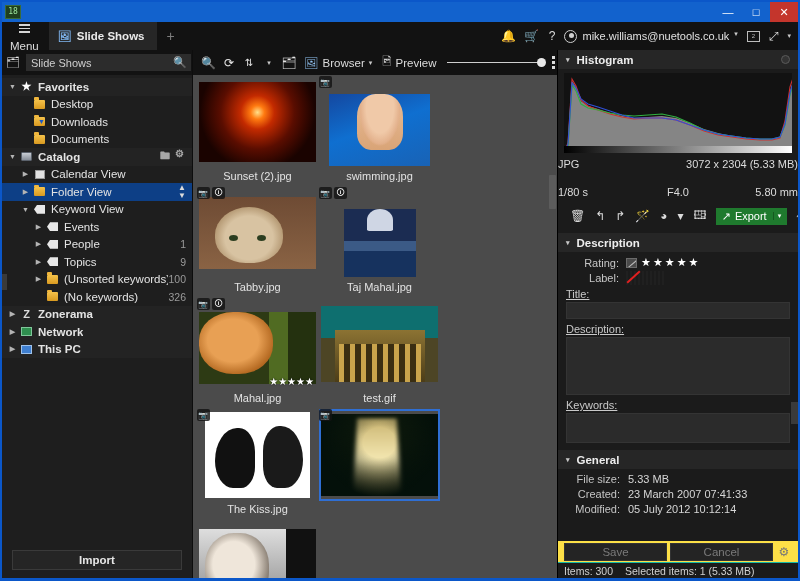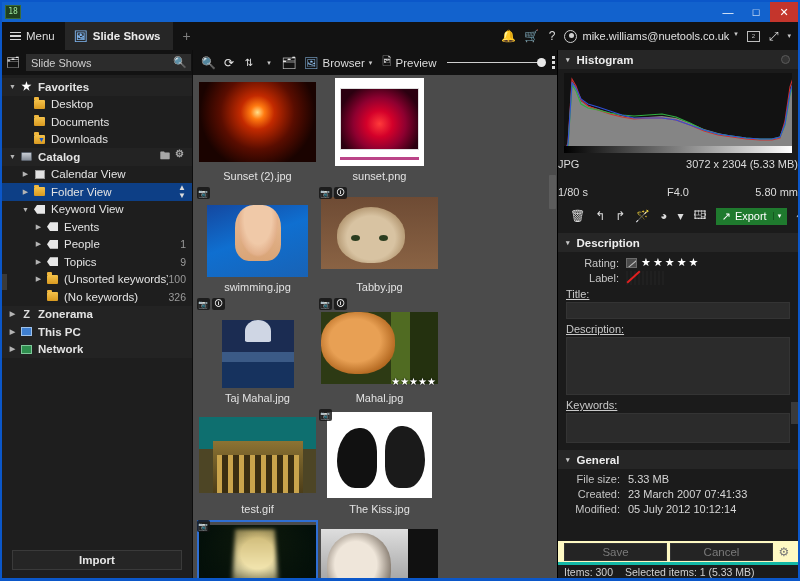--- a/index.html
+++ b/index.html
@@ -16,21 +16,21 @@
   .titlebar { height:20px; background:#1262cd; display:flex; align-items:center; position:relative; flex:0 0 20px;}
   .tb-appicon { width:16px; height:14px; margin-left:3px; background:#1f3f1f; border:1px solid #3a6b3a; color:#9fe89f;
      font-size:8px; line-height:12px; text-align:center; font-family:"DejaVu Sans Mono", monospace; }
   .tb-title { position:absolute; left:0; right:0; text-align:center; font-size:11.5px; color:#ffffff; letter-spacing:.1px;}
   .tb-ctrls { margin-left:auto; display:flex; height:20px; z-index:2;}
   .tb-btn { width:28px; height:20px; display:flex; align-items:center; justify-content:center; color:#fff; font-size:11px;}
   .tb-close { background:#c4352c; }
 
   
   .menubar { height:28px; background:#121212; display:flex; align-items:stretch; flex:0 0 28px; position:relative;}
-  .mb-menu { display:flex; align-items:center; gap:5px; padding:0 10px 0 8px; color:#dcdcdc; font-size:11.5px;}
+  .mb-menu { display:flex; align-items:center; gap:5px; padding:0 10px 0 8px; color:#dcdcdc; font-size:11.5px;flex-direction:column;}
   .hamb { display:inline-block; width:11px; }
   .hamb i { display:block; height:1.5px; background:#d6d6d6; margin:2px 0; }
   .mb-tab { display:flex; align-items:center; gap:5px; padding:0 12px 0 9px; background:#262626; color:#eaeaea; font-size:11.5px; font-weight:bold;}
   .mb-plus { display:flex; align-items:center; padding:0 10px; color:#7d7d7d; font-size:14px;}
   .mb-right { margin-left:auto; display:flex; align-items:center; gap:9px; padding-right:7px; color:#cfcfcf; font-size:11px;}
   .mb-right .ic { font-size:12px; color:#dcdcdc; display:flex; align-items:center;}
   .acct { display:flex; align-items:flex-start; gap:5px; font-size:11px; color:#e0e0e0;}
   .circ { width:13px; height:13px; border:1.3px solid #d0d0d0; border-radius:50%; position:relative;}
   .circ:after{ content:""; position:absolute; left:3.2px; top:2.4px; width:5px; height:5px; border-radius:50%; background:#d0d0d0;}
   .scr { width:13px; height:11px; border:1.3px solid #bdbdbd; font-size:6px; color:#bdbdbd; text-align:center; line-height:9px;}
@@ -122,26 +122,26 @@
   .swatch.none { background:#e8e8e8; position:relative; overflow:hidden;}
   .swatch.none:after{content:"";position:absolute;left:-2px;top:4px;width:17px;height:2px;background:#e02020;transform:rotate(-42deg);}
   .flabel { font-size:11px; color:#c9c9c9; margin:4px 0 2px 0;text-decoration:underline;}
   .finput { background:#2b2b2b; border:1px solid #343434; height:17px;}
   .ftext { background:#2b2b2b; border:1px solid #343434; height:58px;}
   .fkw { background:#2b2b2b; border:1px solid #343434; height:30px;}
 
   .genbody { padding:3px 8px 0 8px;}
   .grow { display:flex; font-size:11px; color:#d6d6d6; line-height:15px;}
   .grow .gl { width:62px; text-align:right; padding-right:8px; color:#c4c4c4;}
-  .savebar { display:flex; align-items:center; gap:3px; padding:0 6px; height:21px; flex:0 0 21px; background:#fef9c3;}
+  .savebar { display:flex; align-items:center; gap:3px; padding:0 6px; height:21px; flex:0 0 21px; background:#fde047;}
   .sv { flex:1; height:18px; background:#242424; border:1px solid #333; color:#7a7a7a; font-size:11.5px; display:flex;
      align-items:center; justify-content:center;}
   .gear2 { width:16px; text-align:center; color:#777; font-size:12px;}
   .statusbar { height:16px; flex:0 0 16px; background:#1b1b1b; display:flex; align-items:center; gap:12px; padding:0 6px;
-     font-size:10.5px; color:#d0d0d0; border-top:3px solid #14b8a6;}
+     font-size:10.5px; color:#d0d0d0; border-top:1px solid #14b8a6;}
   .vscroll { position:absolute; right:1px; top:100px; width:7px; height:34px; background:#5c5c5c; border-radius:1px;}
   .panelgrip { position:absolute; right:0; top:150px; width:7px; height:22px; background:#3a3a3a;}
   .collapse-l { position:absolute; left:0px; top:272px; width:5px; height:16px; background:#3a3a3a; z-index:5;}
 </style>
 </head>
 <body>
 
 <div class="app">
 <div class="inner">
 
@@ -207,33 +207,33 @@
               <span class="tw"></span>
               <span class="ticon">
                 <span class="folder"></span>
               </span>
               <span class="tlabel" style="padding-left:4px">Desktop</span>
             </div>
             <div class="trow">
               <span style="width:17px;flex:0 0 17px"></span>
               <span class="tw"></span>
               <span class="ticon">
-                <span class="folder"></span>
-              </span>
-              <span class="tlabel" style="padding-left:4px">Documents</span>
-            </div>
-            <div class="trow">
-              <span style="width:17px;flex:0 0 17px"></span>
-              <span class="tw"></span>
-              <span class="ticon">
                 <span class="folder" style="position:relative">
                   <b style="position:absolute;left:4px;top:1px;color:#1a58c8;font-size:7px;line-height:7px">▼</b>
                 </span>
               </span>
               <span class="tlabel" style="padding-left:4px">Downloads</span>
+            </div>
+            <div class="trow">
+              <span style="width:17px;flex:0 0 17px"></span>
+              <span class="tw"></span>
+              <span class="ticon">
+                <span class="folder"></span>
+              </span>
+              <span class="tlabel" style="padding-left:4px">Documents</span>
             </div>
             <div class="trow group">
               <span style="width:4px;flex:0 0 4px"></span>
               <span class="tw">▼</span>
               <span class="ticon">
                 <span style="display:block;width:11px;height:9px;background:linear-gradient(#c9cdd4,#868d97);border-radius:1px;border:1px solid #5b626c"></span>
               </span>
               <span class="tlabel" style="padding-left:4px">Catalog</span>
               <span class="grp-actions">
                 <span>🖿</span>
@@ -314,31 +314,31 @@
               <span class="tw">▶</span>
               <span class="ticon">
                 <span style="color:#dcdcdc;font-weight:bold;font-size:11px;font-family:'Liberation Sans',sans-serif">Z</span>
               </span>
               <span class="tlabel" style="padding-left:4px">Zonerama</span>
             </div>
             <div class="trow group">
               <span style="width:4px;flex:0 0 4px"></span>
               <span class="tw">▶</span>
               <span class="ticon">
-                <span style="display:block;width:11px;height:9px;background:#3f7fd0;border:1px solid #9fc2ea"></span>
-              </span>
-              <span class="tlabel" style="padding-left:4px">This PC</span>
+                <span style="display:block;width:11px;height:9px;background:#2f8f4f;border:1px solid #7fc79a"></span>
+              </span>
+              <span class="tlabel" style="padding-left:4px">Network</span>
             </div>
             <div class="trow group">
               <span style="width:4px;flex:0 0 4px"></span>
               <span class="tw">▶</span>
               <span class="ticon">
-                <span style="display:block;width:11px;height:9px;background:#2f8f4f;border:1px solid #7fc79a"></span>
-              </span>
-              <span class="tlabel" style="padding-left:4px">Network</span>
+                <span style="display:block;width:11px;height:9px;background:#3f7fd0;border:1px solid #9fc2ea"></span>
+              </span>
+              <span class="tlabel" style="padding-left:4px">This PC</span>
             </div>
           </div>
       <div class="importbar">
         <div class="import-btn">Import</div>
       </div>
     </div>
 
     <div class="center">
       <div class="ctoolbar">
         <span class="tbi">🔍</span>
@@ -384,33 +384,20 @@
                 <div class="thumbbox">
                   <div class="thumb">
                     <div style="width:117px;height:80px;background:radial-gradient(circle at 50% 38%,#ffe08a 0%,#ff7a10 9%,#c32a00 22%,#5a0d00 48%,#1a0300 75%),linear-gradient(#000,#000)"></div>
                   </div>
                 </div>
                 <div class="cap">Sunset (2).jpg</div>
               </div>
               <div class="cell">
                 <div class="thumbbox">
                   <div class="thumb">
-                    <div style="width:89px;height:88px;background:#fff;padding:6px 5px 4px 5px">
-                      <div style="height:4px;background:#fff"></div>
-                      <div style="height:62px;background:radial-gradient(circle at 50% 58%,#ff3a3a 0%,#d4002a 25%,#8e0030 50%,#2b0010 80%);border:1px solid #ddd"></div>
-                      <div style="height:4px;margin-top:3px;background:#fff"></div>
-                      <div style="height:3px;background:#b48"></div>
-                    </div>
-                  </div>
-                </div>
-                <div class="cap">sunset.png</div>
-              </div>
-              <div class="cell">
-                <div class="thumbbox">
-                  <div class="thumb">
                     <div style="width:101px;height:88px;background:linear-gradient(160deg,#1448a0,#0f6fd0 40%,#1b5fae 100%)">
                       <div style="margin:16px auto 0;width:46px;height:56px;background:radial-gradient(ellipse at 50% 25%,#f0c9a8 0 42%,#e3b18c 60%,transparent 64%),linear-gradient(#e8bd97,#d9a477);border-radius:40% 40% 30% 30%"></div>
                     </div>
                   </div>
                   <span class="badges">
                     <span class="badge">📷</span>
                   </span>
                 </div>
                 <div class="cap">swimming.jpg</div>
               </div>

